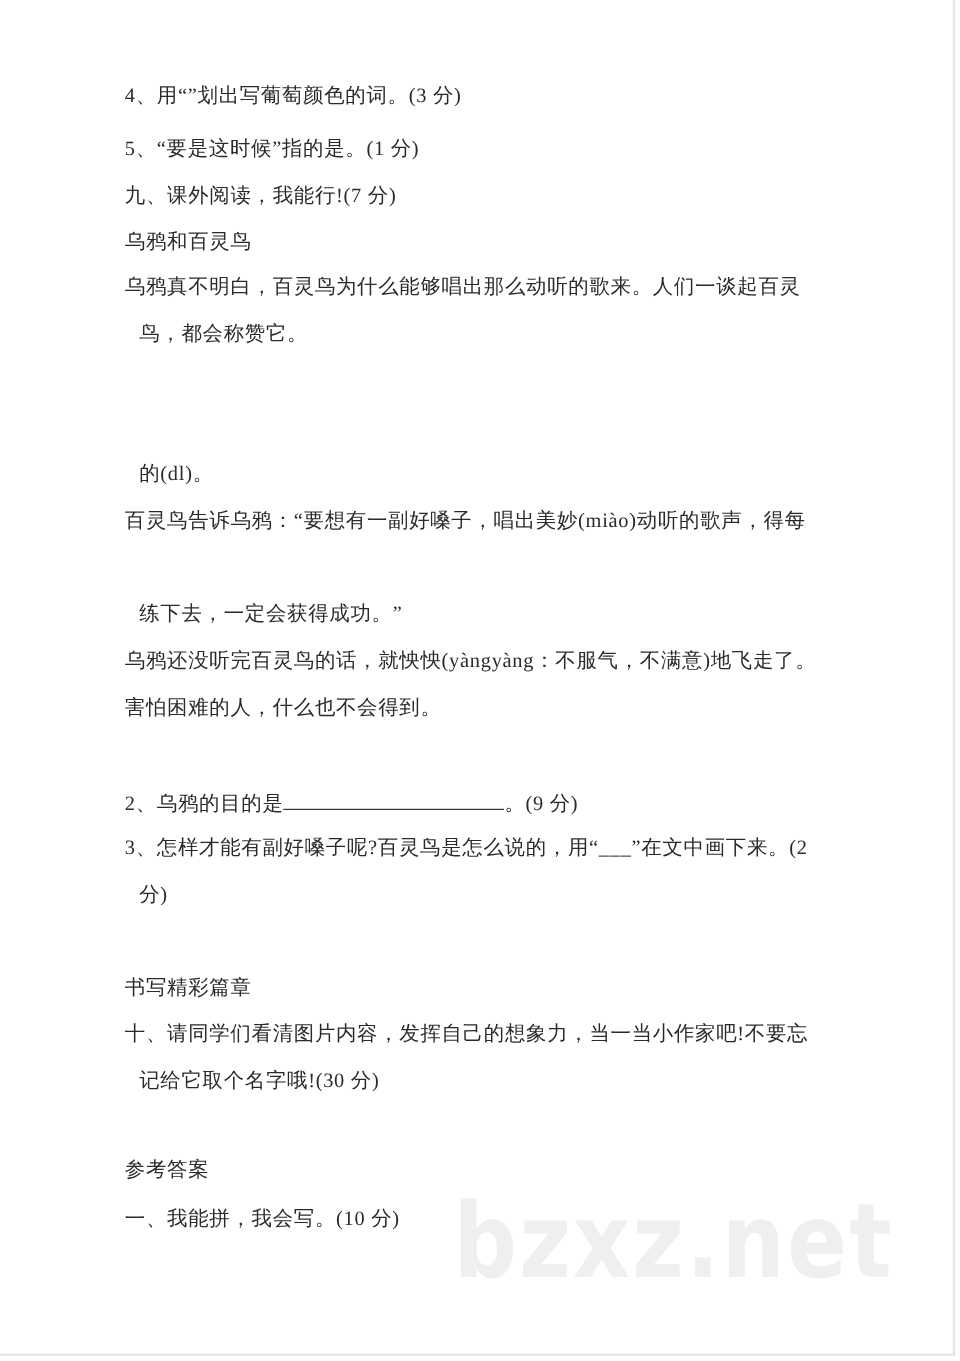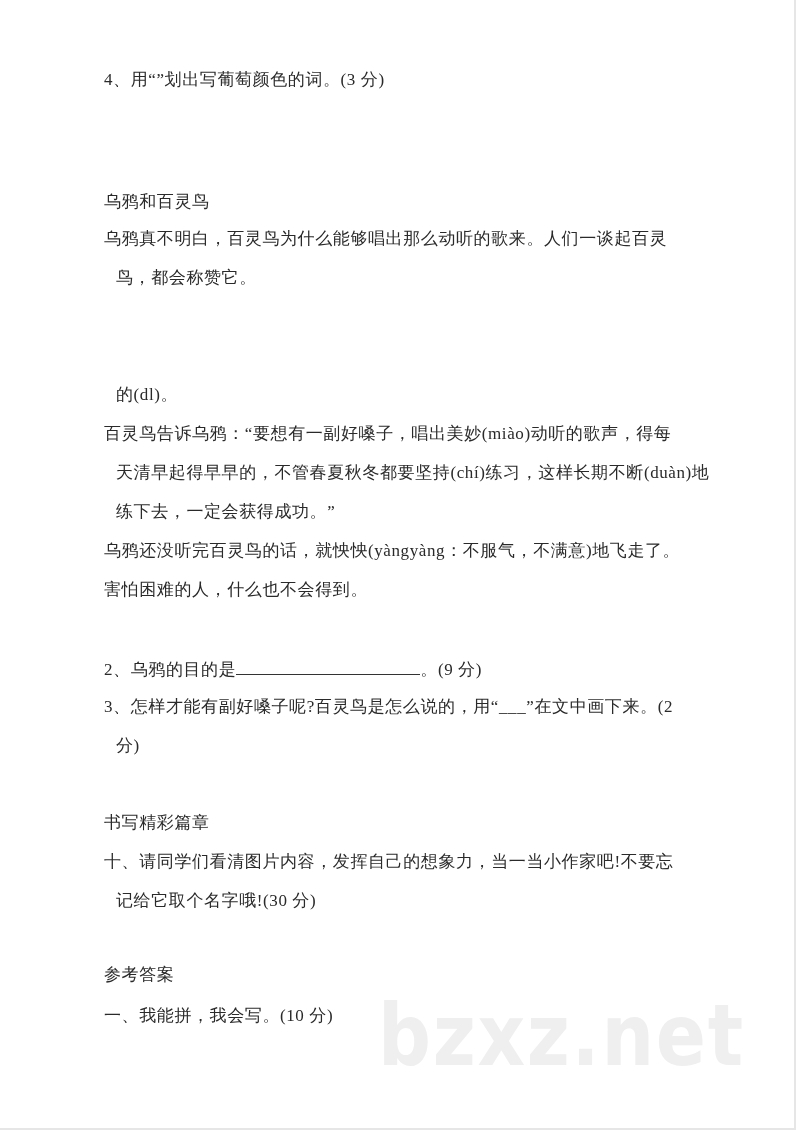--- a/index.html
+++ b/index.html
@@ -29,29 +29,30 @@
       font-weight: bold; font-size: 86px; line-height: 90px;
       color: #efefef; letter-spacing: 2px;
       transform: scaleX(0.86); transform-origin: left top;
     }
   </style>
 </head>
 <body>
 
 <div class="page">
   <div class="line ind" style="top:70px">4、用“”划出写葡萄颜色的词。(3 分)</div>
+  <div class="line ind" style="top:114px">5、“要是这时候”指的是。(1 分)</div>
+  <div class="line ind" style="top:153px">九、课外阅读，我能行!(7 分)</div>
   <div class="line ind" style="top:192px">乌鸦和百灵鸟</div>
 
   <div class="line ind" style="top:229px">乌鸦真不明白，百灵鸟为什么能够唱出那么动听的歌来。人们一谈起百灵</div>
   <div class="line noind" style="top:268px">鸟，都会称赞它。</div>
 
   <div class="line noind" style="top:385px">的(dl)。</div>
 
   <div class="line ind" style="top:424px">百灵鸟告诉乌鸦：“要想有一副好嗓子，唱出美妙(miào)动听的歌声，得每</div>
-  <div class="line noind" style="top:463px">天清早起得早早的，不管春夏秋冬都要坚持(chí)练习，这样长期不断(duàn)地</div>
   <div class="line noind" style="top:502px">练下去，一定会获得成功。”</div>
 
   <div class="line ind" style="top:541px">乌鸦还没听完百灵鸟的话，就怏怏(yàngyàng：不服气，不满意)地飞走了。</div>
   <div class="line ind" style="top:580px">害怕困难的人，什么也不会得到。</div>
 
   <div class="line ind" style="top:658px">
     <span>2、乌鸦的目的是</span><span class="blank" style="width:184px"></span><span>。(9 分)</span>
   </div>
   <div class="line ind" style="top:697px">3、怎样才能有副好嗓子呢?百灵鸟是怎么说的，用“___”在文中画下来。(2</div>
   <div class="line noind" style="top:736px">分)</div>

